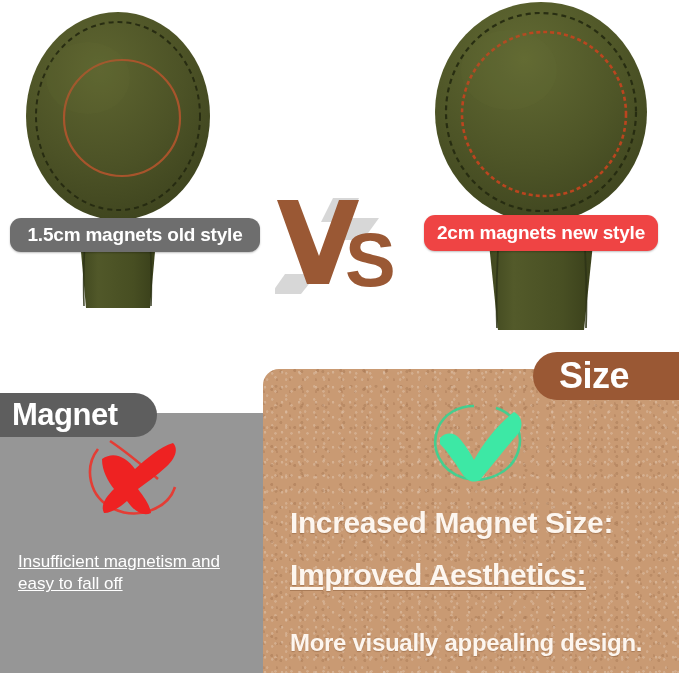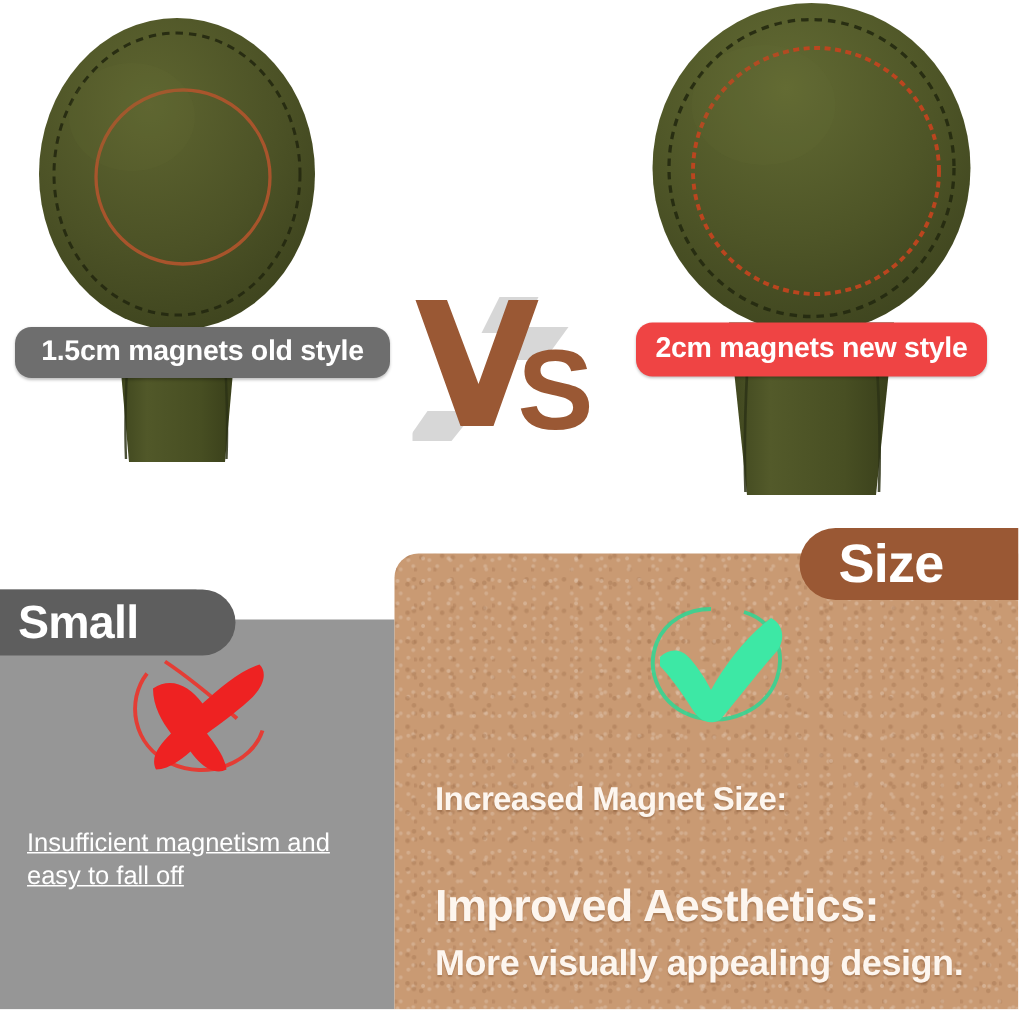--- a/index.html
+++ b/index.html
@@ -158,23 +158,23 @@
   }
 
   .right-text {
     position: absolute;
     left: 290px;
     color: #fdf6ef;
     font-weight: bold;
     white-space: nowrap;
     text-shadow: 0 1px 1px rgba(110,66,34,0.35);
   }
-  #r-head-1 { top: 520px; font-size: 22px; letter-spacing: -0.4px; text-align: center; }
+  #r-head-1 { top: 506px; font-size: 30px; letter-spacing: -0.4px; text-align: center; }
   #r-sub-1  { top: 540px; font-size: 24px; letter-spacing: -0.3px; }
-  #r-head-2 { top: 588px; font-size: 30px; letter-spacing: -0.4px; }
+  #r-head-2 { top: 558px; font-size: 30px; letter-spacing: -0.4px; text-decoration: underline; }
   #r-sub-2  { top: 629px; font-size: 24px; letter-spacing: -0.3px; }
 </style>
 </head>
 <body>
 
 <div id="page">
 
   <div class="clip" id="clip-old" style="left:18px; top:8px;">
     <svg width="200" height="305" viewBox="0 0 200 305">
       <defs>
@@ -253,21 +253,21 @@
       <path d="M2,12 L23,12 L44,68 L64,12 L84,12 L54,96 L32,96 Z" fill="#9a5834"></path>
 
       <text x="70" y="98" font-family="Liberation Sans, sans-serif" font-size="76" font-weight="bold" fill="#9a5834">S</text>
     </svg>
   </div>
 
   <div id="panel-gray-upper"></div>
   <div id="panel-gray"></div>
 
   <div class="section-badge" id="badge-others">
-    <span>Small</span>
+    <span>Magnet</span>
   </div>
 
   <div id="x-mark">
     <svg width="105" height="88" viewBox="0 0 105 88">
       <path d="M18,16 C4,34 8,64 34,76 C58,87 88,76 95,54" fill="none" stroke="#e8382f" stroke-width="2.6" opacity="0.95"></path>
       <path d="M30,8 C48,20 62,32 78,46" fill="none" stroke="#e8382f" stroke-width="2.6" opacity="0.95"></path>
       <path d="M22,26 C34,18 46,24 55,36 C66,26 80,14 93,10 C99,16 95,26 86,34
                C76,43 66,50 58,56 C64,64 70,72 71,80 C63,84 54,78 47,68
                C40,74 32,80 24,80 C20,72 26,64 34,56 C28,48 22,38 22,26 Z" fill="#ee2222"></path>
     </svg>

